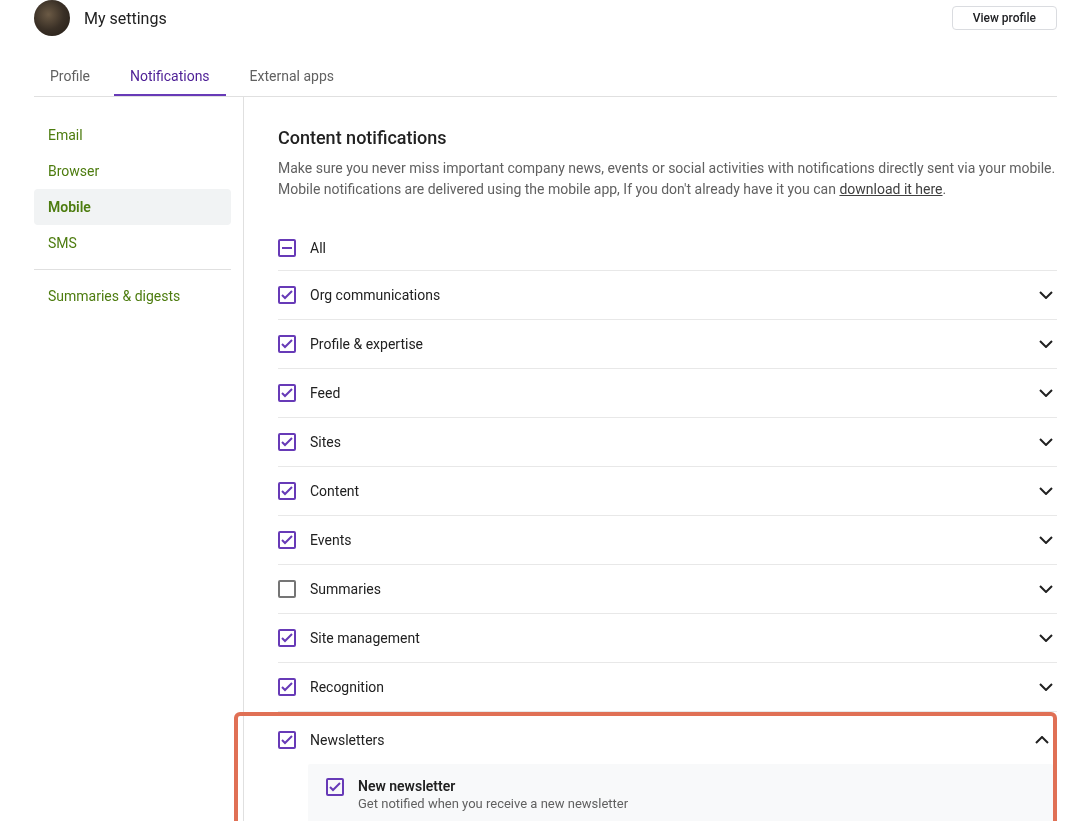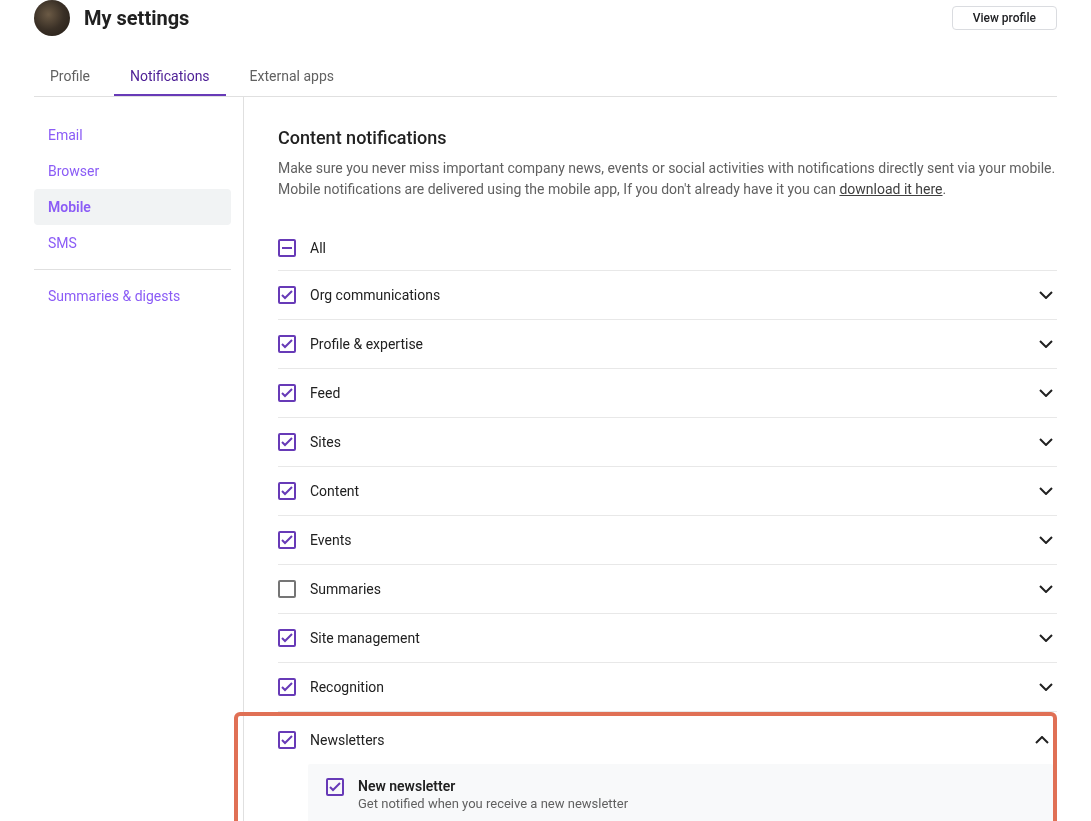--- a/index.html
+++ b/index.html
@@ -20,22 +20,22 @@
       padding: 0 0 2px 0;
     }
     .avatar {
       width: 36px;
       height: 36px;
       border-radius: 50%;
       background: radial-gradient(circle at 40% 40%, #6b5a45 0%, #3a3026 50%, #231c15 100%);
       margin-right: 14px;
     }
     .page-title {
-      font-size: 20px;
-      font-weight: 700;
+      font-size: 16px;
+      font-weight: 400;
       color: #212121;
       flex: 1;
     }
     .view-profile-btn {
       border: 1px solid #dadce0;
       background: #fff;
       border-radius: 4px;
       padding: 4px 20px;
       font-size: 12px;
       font-weight: 500;
@@ -65,21 +65,21 @@
     }
     .sidebar {
       width: 210px;
       padding: 20px 12px 0 0;
       border-right: 1px solid #e0e0e0;
       min-height: 720px;
     }
     .side-item {
       padding: 10px 14px;
       font-size: 14px;
-      color: #8b5cf6;
+      color: #4d7c0f;
       cursor: pointer;
       border-radius: 4px;
     }
     .side-item.active {
       background: #f1f3f4;
       font-weight: 600;
     }
     .side-divider {
       border: none;
       border-top: 1px solid #e0e0e0;

